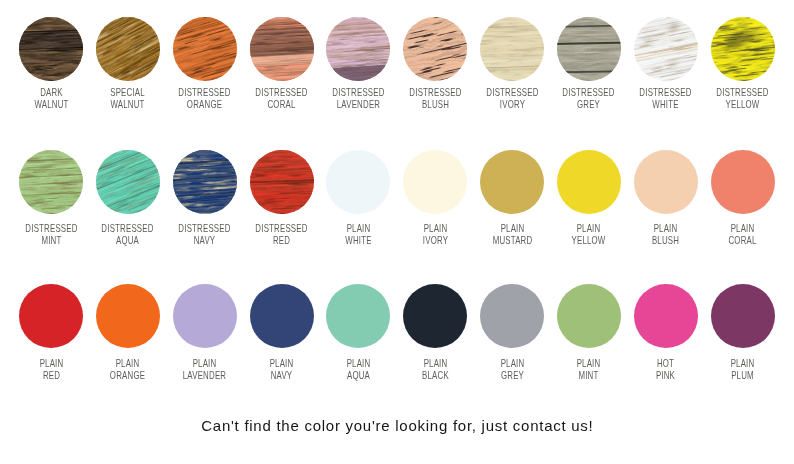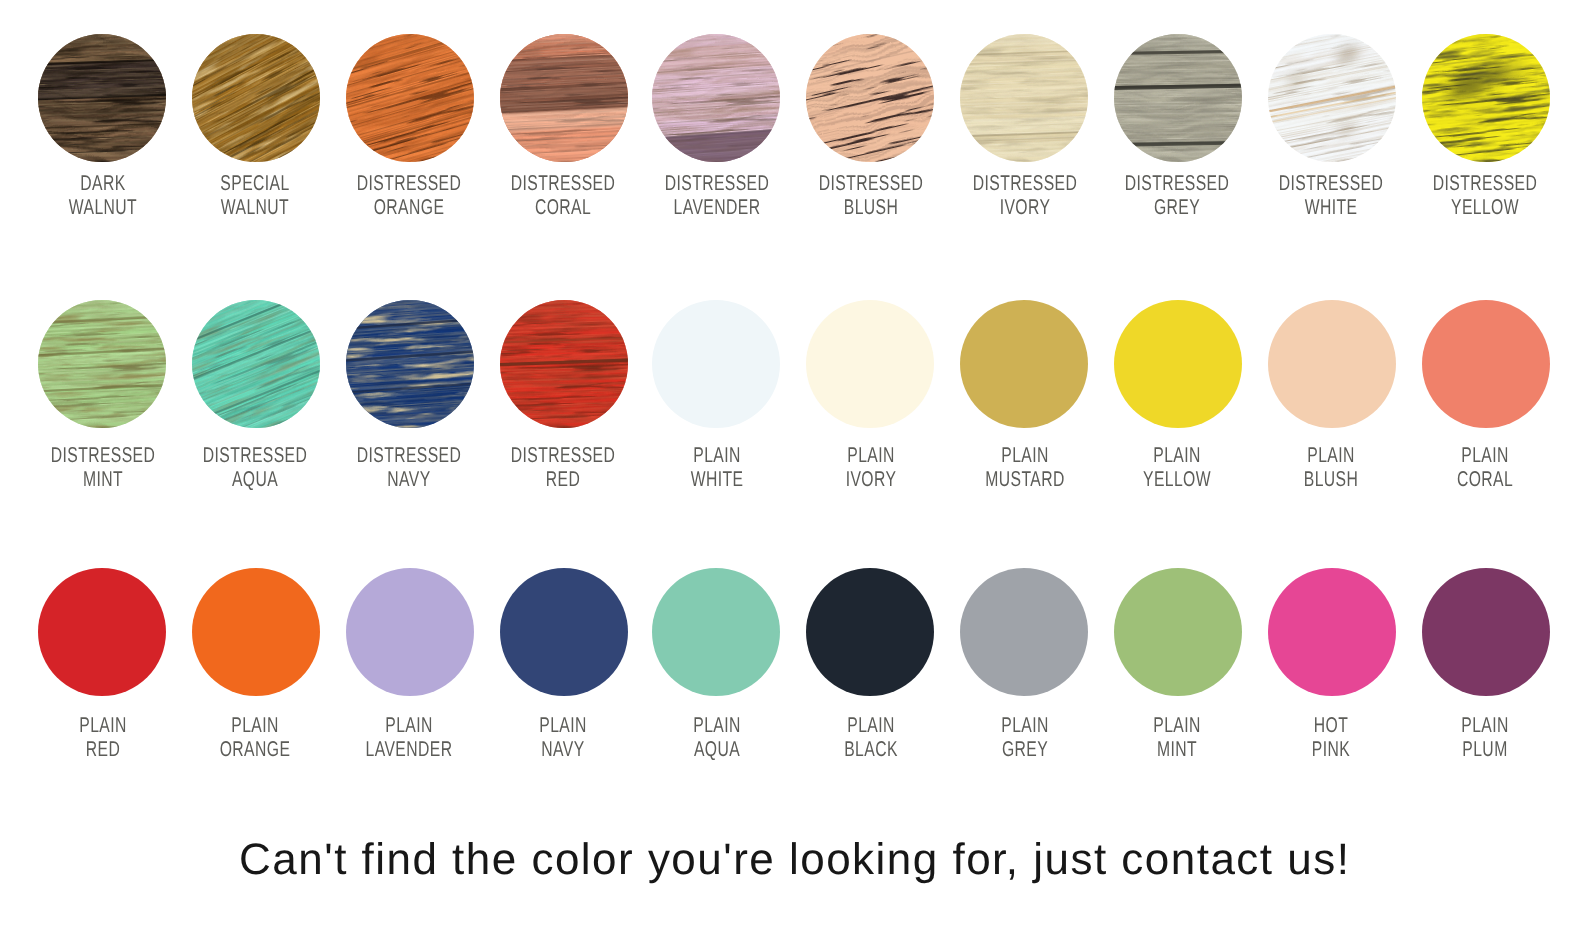--- a/index.html
+++ b/index.html
@@ -9,21 +9,21 @@
   #chart{position:relative;width:794px;height:384px;background:#fff;}
   .row{position:absolute;left:0;width:794px;}
   .cell{position:absolute;width:77px;text-align:center;}
   .swatch{position:relative;width:64px;height:64px;border-radius:50%;margin:0 auto;overflow:hidden;}
   .swatch svg{display:block;width:64px;height:64px;}
   .solid{width:64px;height:64px;border-radius:50%;margin:0 auto;}
   .label{font-size:10.7px;line-height:12.1px;letter-spacing:.28px;
          color:#5c5c58;white-space:pre-line;font-weight:400;
          transform:scaleX(.735);transform-origin:50% 0;}
   .footer{position:absolute;left:0;width:794px;text-align:center;
-          font-size:22px;letter-spacing:.74px;text-indent:.74px;color:#171717;}
+          font-size:15px;letter-spacing:.74px;text-indent:.74px;color:#171717;}
   #defs{position:absolute;width:0;height:0;overflow:hidden;}
 </style>
 </head>
 <body>
 
 <svg id="defs" aria-hidden="true">
     <defs>
 <filter id="fw" x="-45%" y="-45%" width="190%" height="190%" color-interpolation-filters="sRGB">
   <feTurbulence type="fractalNoise" baseFrequency="0.014 0.5" numOctaves="5" seed="7" result="t"></feTurbulence>
   <feTurbulence type="fractalNoise" baseFrequency="0.03" numOctaves="2" seed="2" result="d"></feTurbulence>

